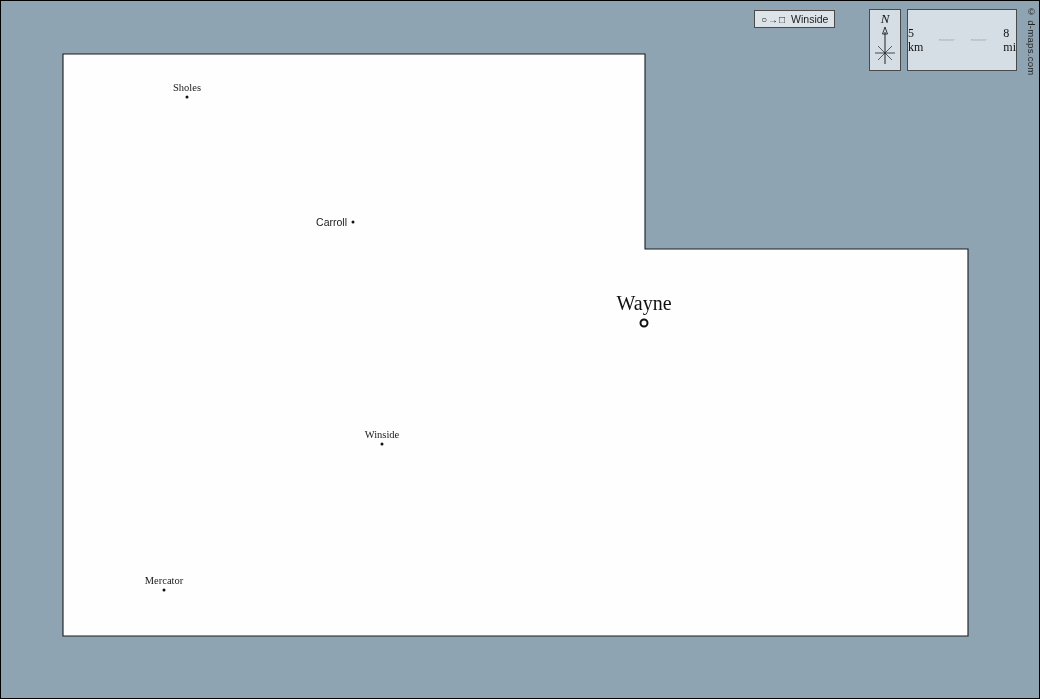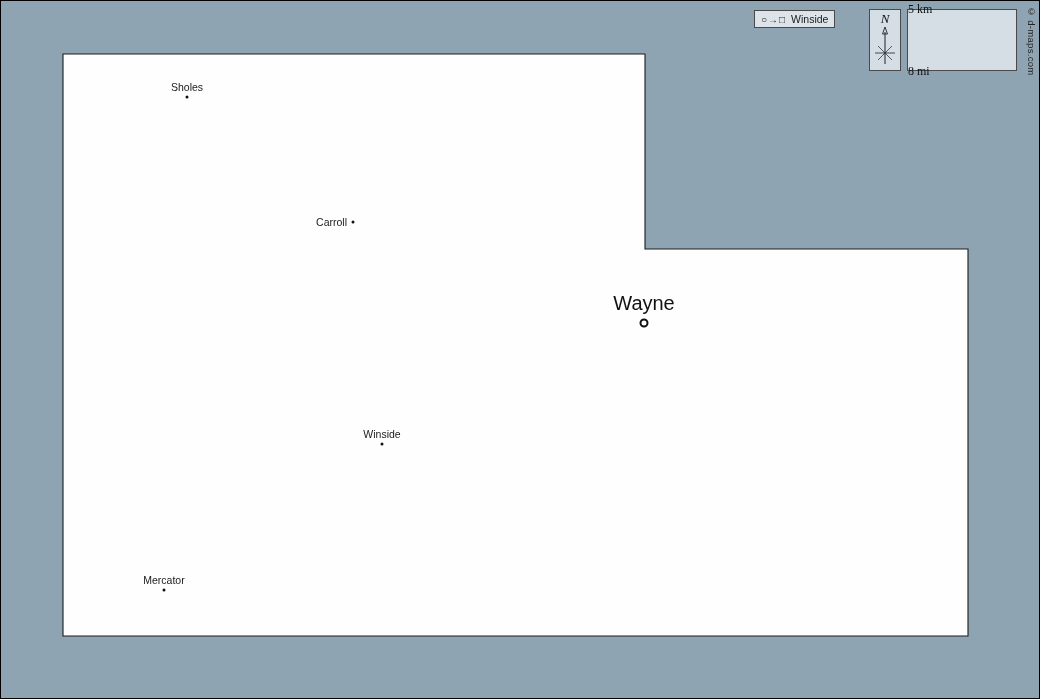--- a/index.html
+++ b/index.html
@@ -16,21 +16,21 @@
   .county-svg { position:absolute; left:0; top:0; width:1040px; height:699px; }
   .county-svg polygon { fill:#fefefe; stroke:#1a1a1a; stroke-width:1.1; }
 
   
   .towns-layer { position:absolute; left:0; top:0; width:100%; height:100%; }
   .town { position:absolute; width:0; height:0; }
   .marker { position:absolute; left:0; top:0; transform:translate(-50%,-50%); display:block; }
   .marker.dot { width:3px; height:3px; background:#111; border-radius:50%; }
   .marker.ring { width:5px; height:5px; background:#fff; border:2px solid #111; border-radius:50%; }
   .town-label { position:absolute; font-size:10.5px; white-space:nowrap; color:#1a1a1a; }
-  .town-label.pos-above { bottom:4px; left:0; transform:translateX(-50%); }
+  .town-label.pos-above { bottom:4px; left:0; transform:translateX(-50%);font-family:Liberation Serif, serif; }
   .town-label.pos-left  { right:6px; top:0; transform:translateY(-50%);margin-left:28px; }
   .town-major .town-label { font-size:20px; bottom:8px; color:#111; }
 
   
   .projection-box {
     position:absolute; left:753px; top:9px; height:18px;
     display:flex; align-items:center; gap:5px;
     padding:0 6px;
     background:#dde4e9; border:1px solid #4a4a4a;
     font-size:10.5px; box-sizing:border-box;
@@ -47,21 +47,21 @@
     font-family:"Liberation Serif", serif; font-style:italic;
     font-size:13px; line-height:14px; color:#111;
   }
   .compass-rose { display:block; }
   .compass-rose line, .compass-rose path { stroke:#222; }
 
   
   .scale-box {
     position:absolute; left:906px; top:8px; width:110px; height:62px;
     background:#d5dee4; border:1px solid #4a4a4a; box-sizing:border-box;
-    display:flex; flex-direction:column; align-items:flex-start; justify-content:center;
+    display:flex; flex-direction:row; align-items:center; justify-content:center;
     gap:16px; padding:3px 0;
   }
   .scale-text {
     font-family:"Liberation Serif", serif; font-size:12px; color:#111; line-height:14px;
   }
   .scale-bar { display:block; }
   .scale-bar rect { fill:#f5f7f8; stroke:#222; stroke-width:0.8; }
   .scale-bar line { stroke:#222; stroke-width:0.8; }
 
   

